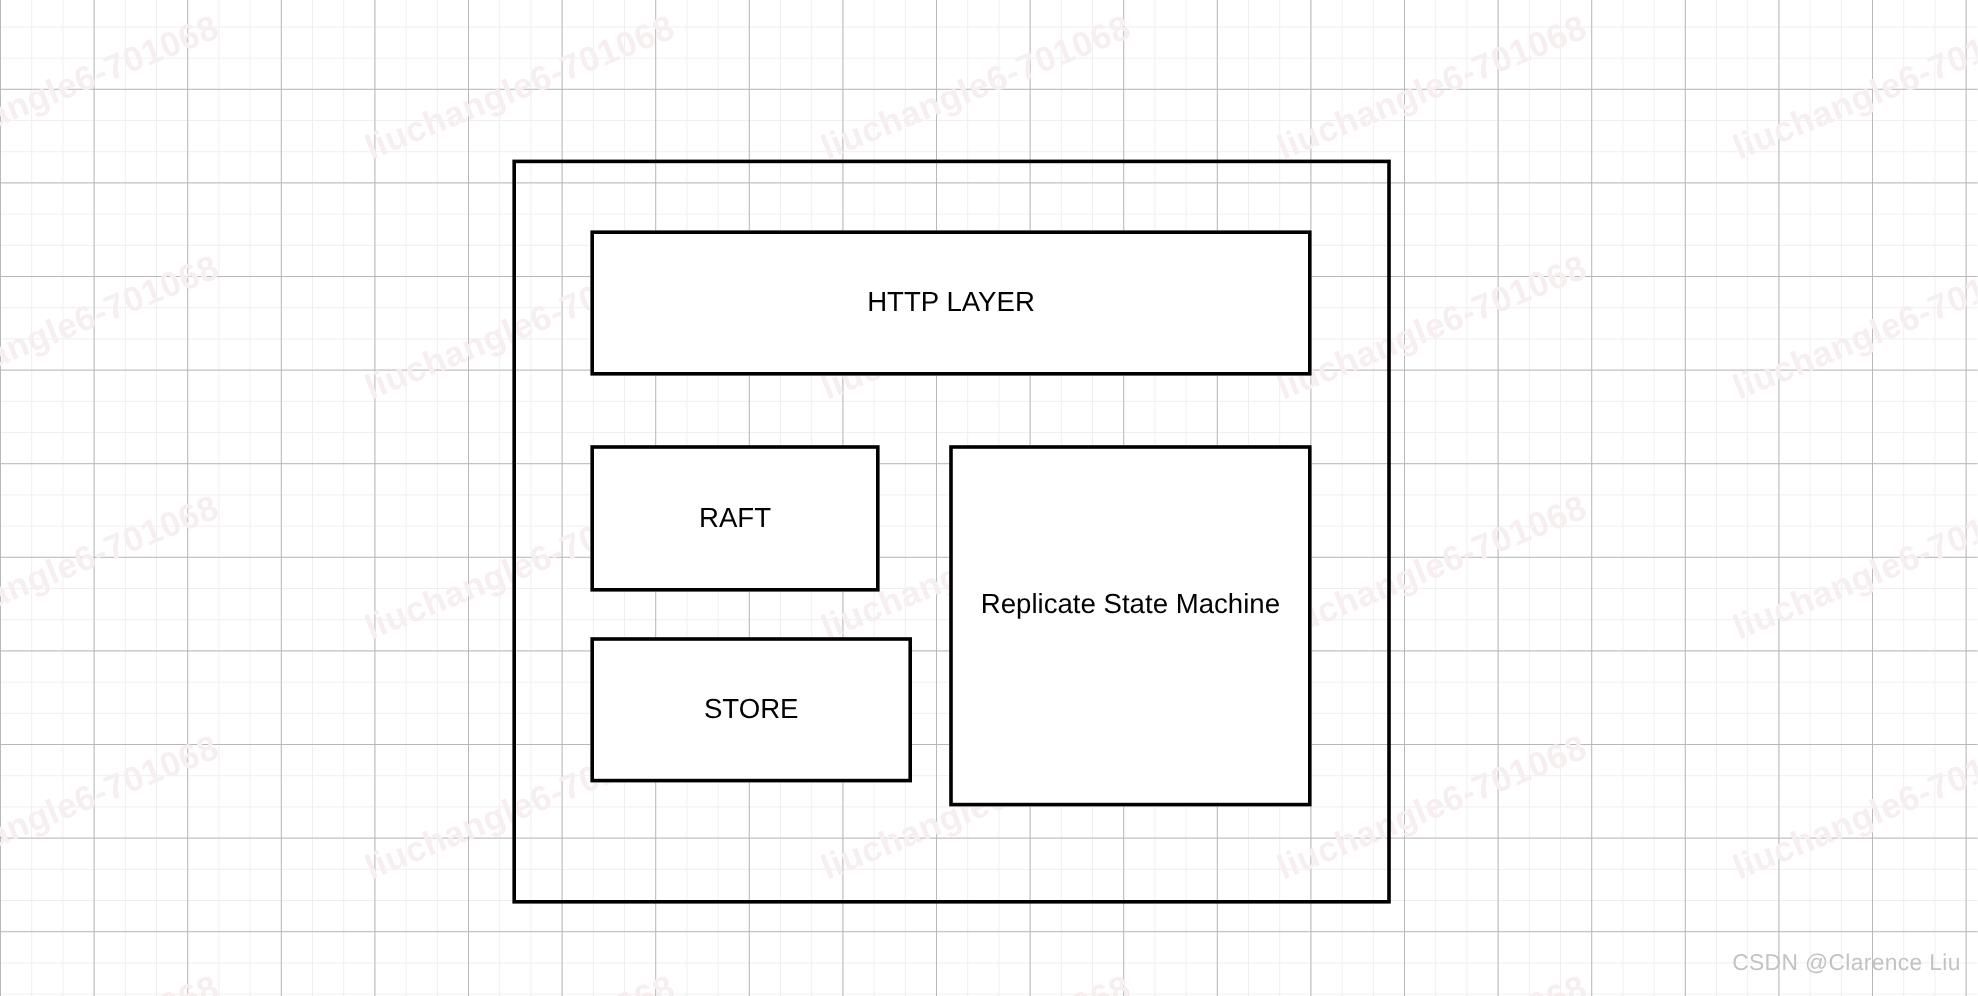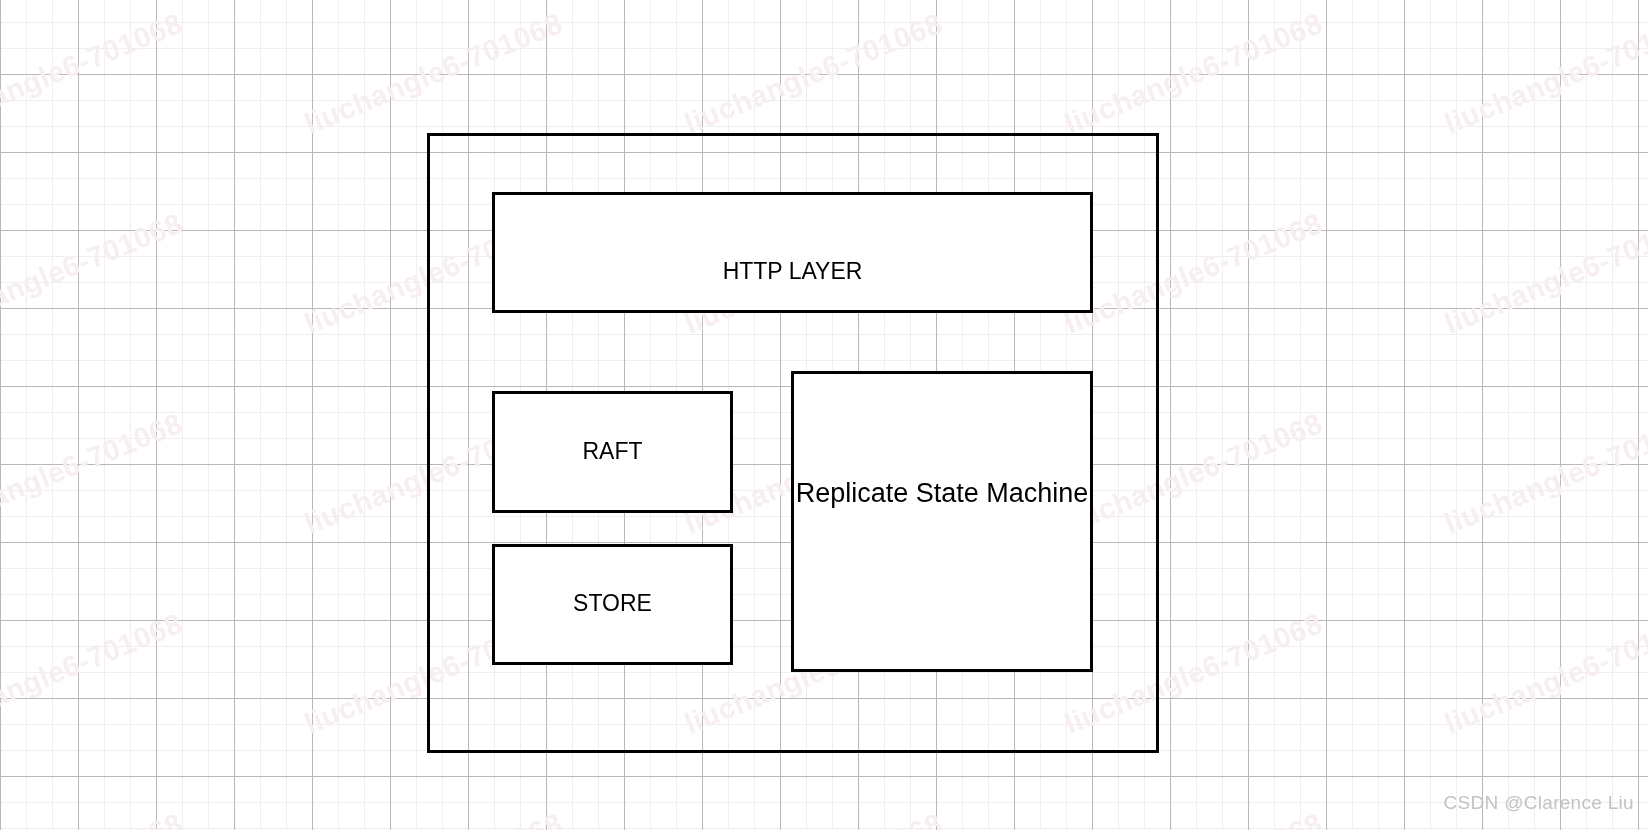--- a/index.html
+++ b/index.html
@@ -89,55 +89,54 @@
 
   #http-layer-box {
     left: 492px;
     top: 192px;
     width: 601px;
     height: 121px;
   }
   #http-layer-box .box-label {
     top: 43px;
     font-size: 23px;
-    margin-top: 20px;
   }
 
   #raft-box {
     left: 492px;
-    top: 391px;
+    top: 371px;
     width: 241px;
     height: 122px;
   }
   #raft-box .box-label {
     top: 44px;
     font-size: 23px;
   }
 
   #store-box {
     left: 492px;
-    top: 544px;
-    width: 241px;
+    top: 531px;
+    width: 268px;
     height: 121px;
     text-decoration: underline;
   }
   #store-box .box-label {
     top: 43px;
     font-size: 23px;
   }
 
   #rsm-box {
     left: 791px;
     top: 371px;
     width: 302px;
     height: 301px;
   }
   #rsm-box .box-label {
-    top: 104px;
-    font-size: 27px;
+    top: 116px;
+    font-size: 23px;
   }
 
   
   #csdn-credit {
     position: absolute;
     right: 14px;
     bottom: 16px;
     color: #c3c3c3;
     font-family: "Liberation Sans", sans-serif;
     font-size: 19px;

